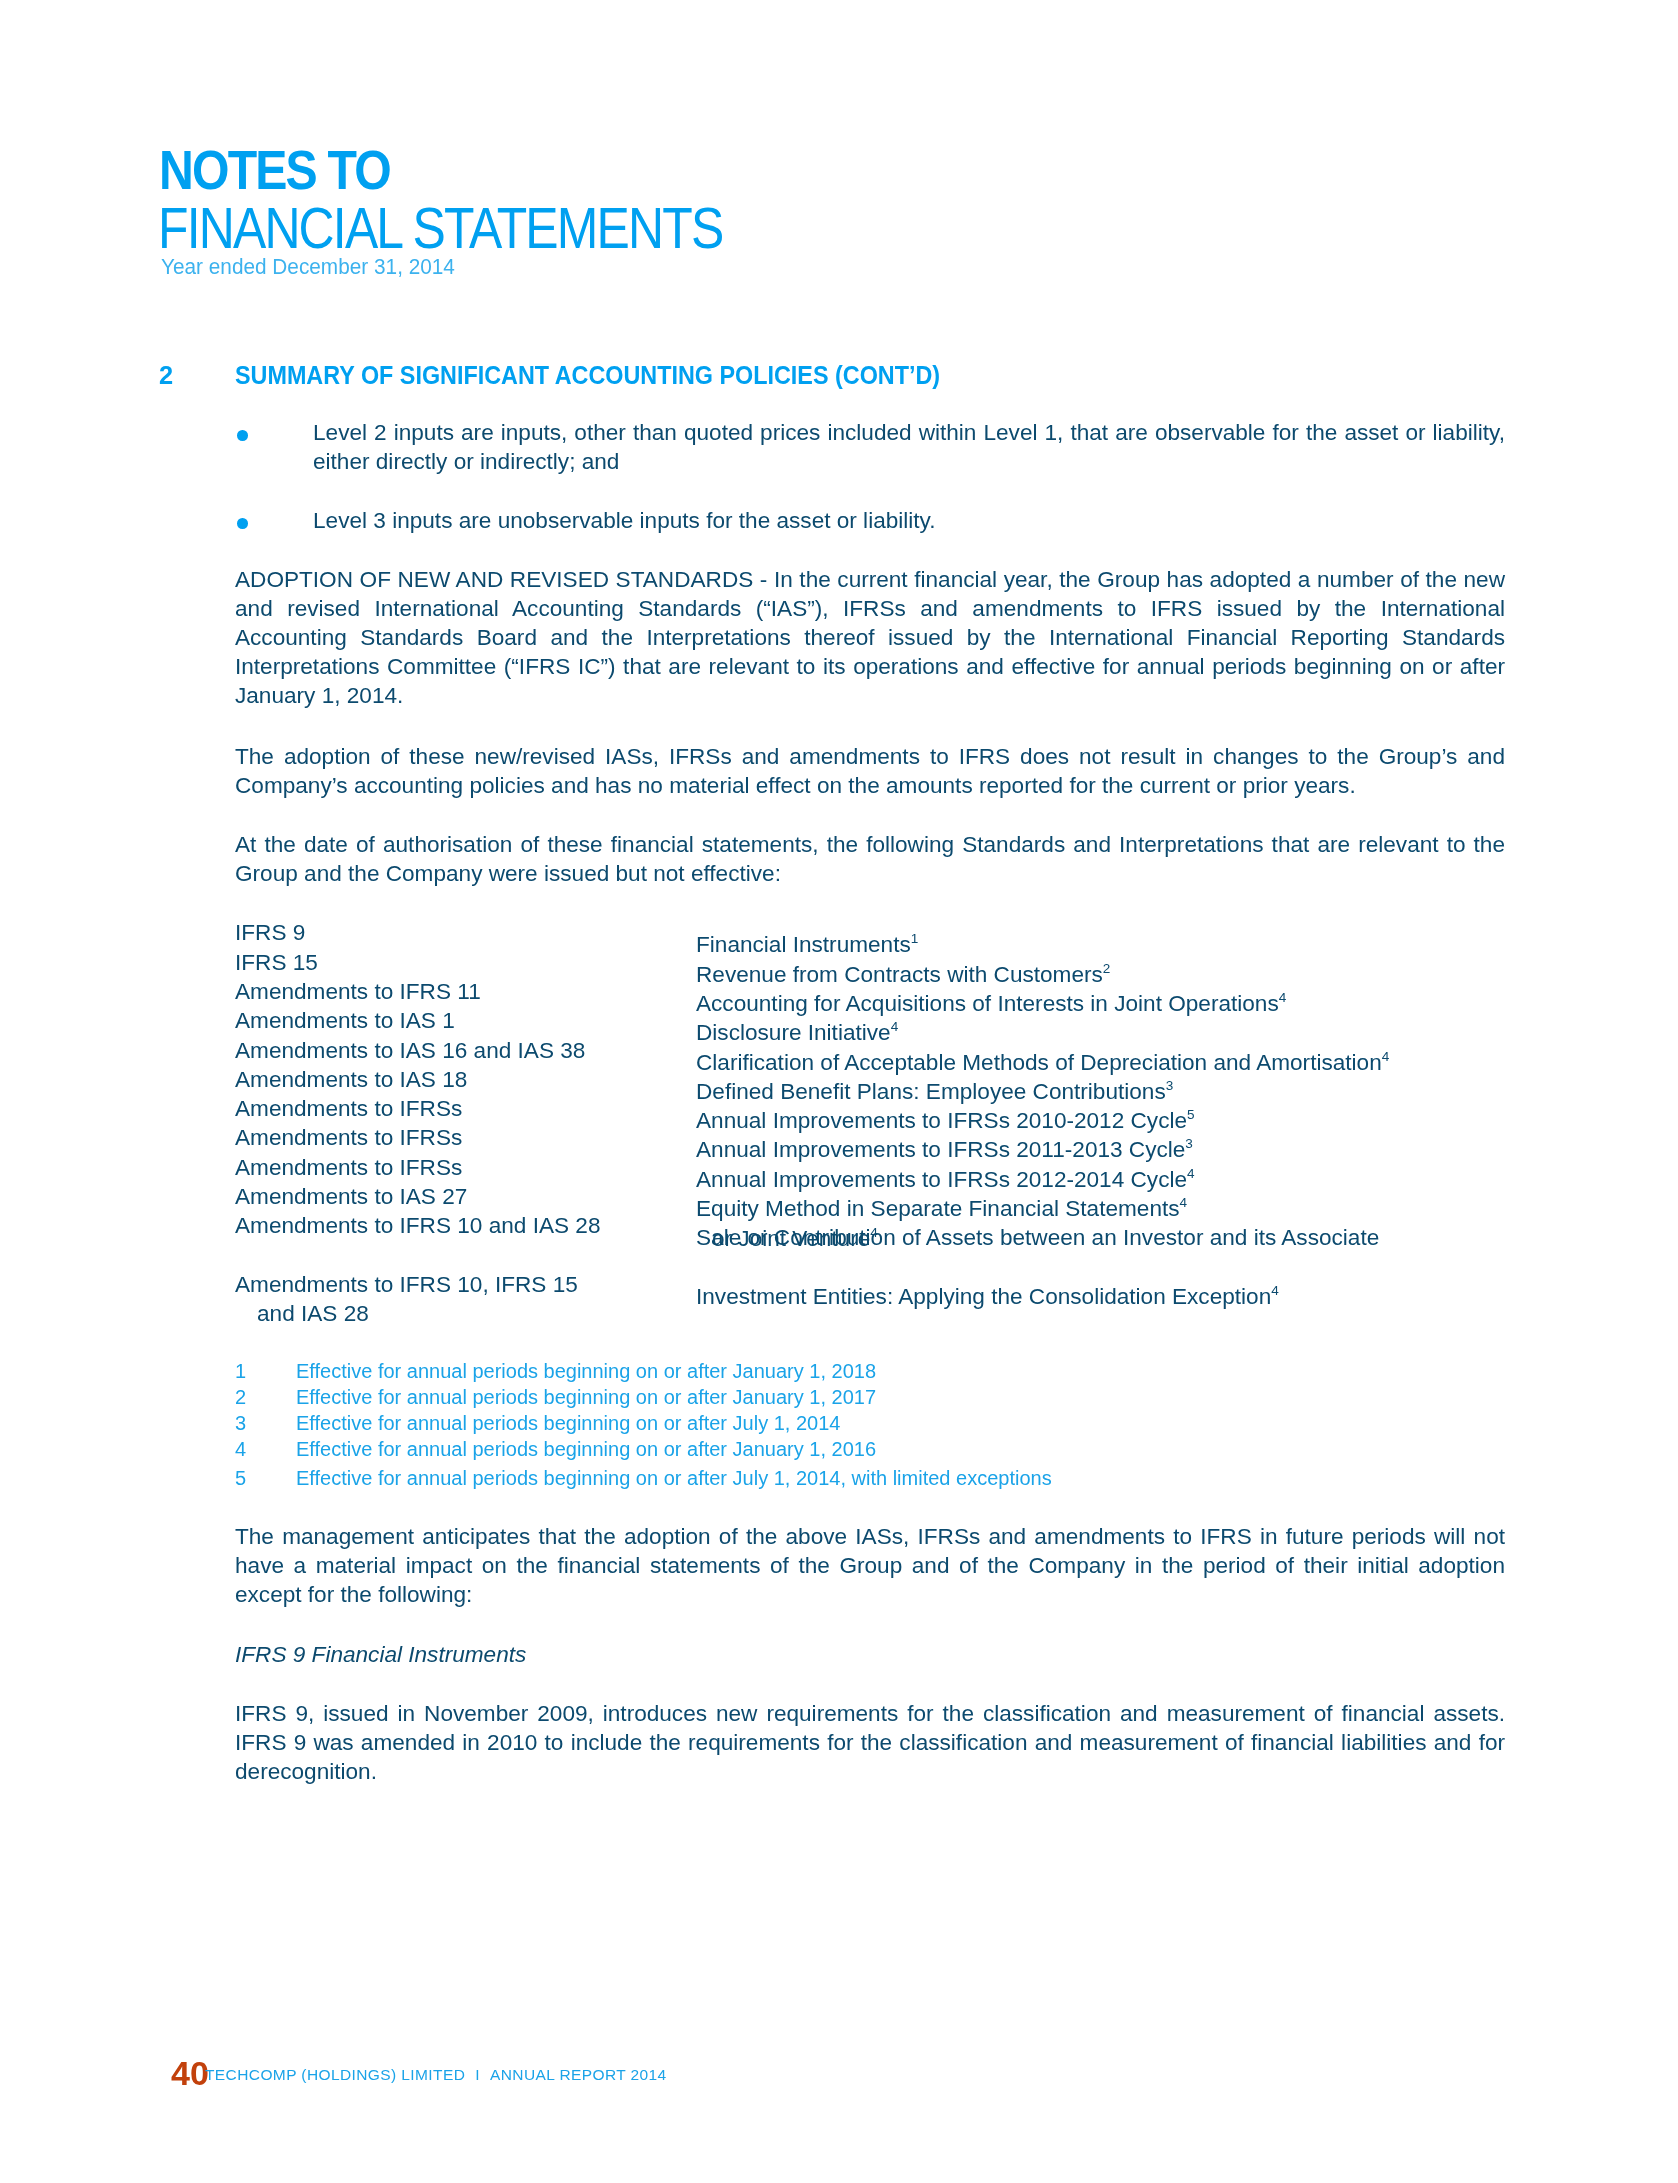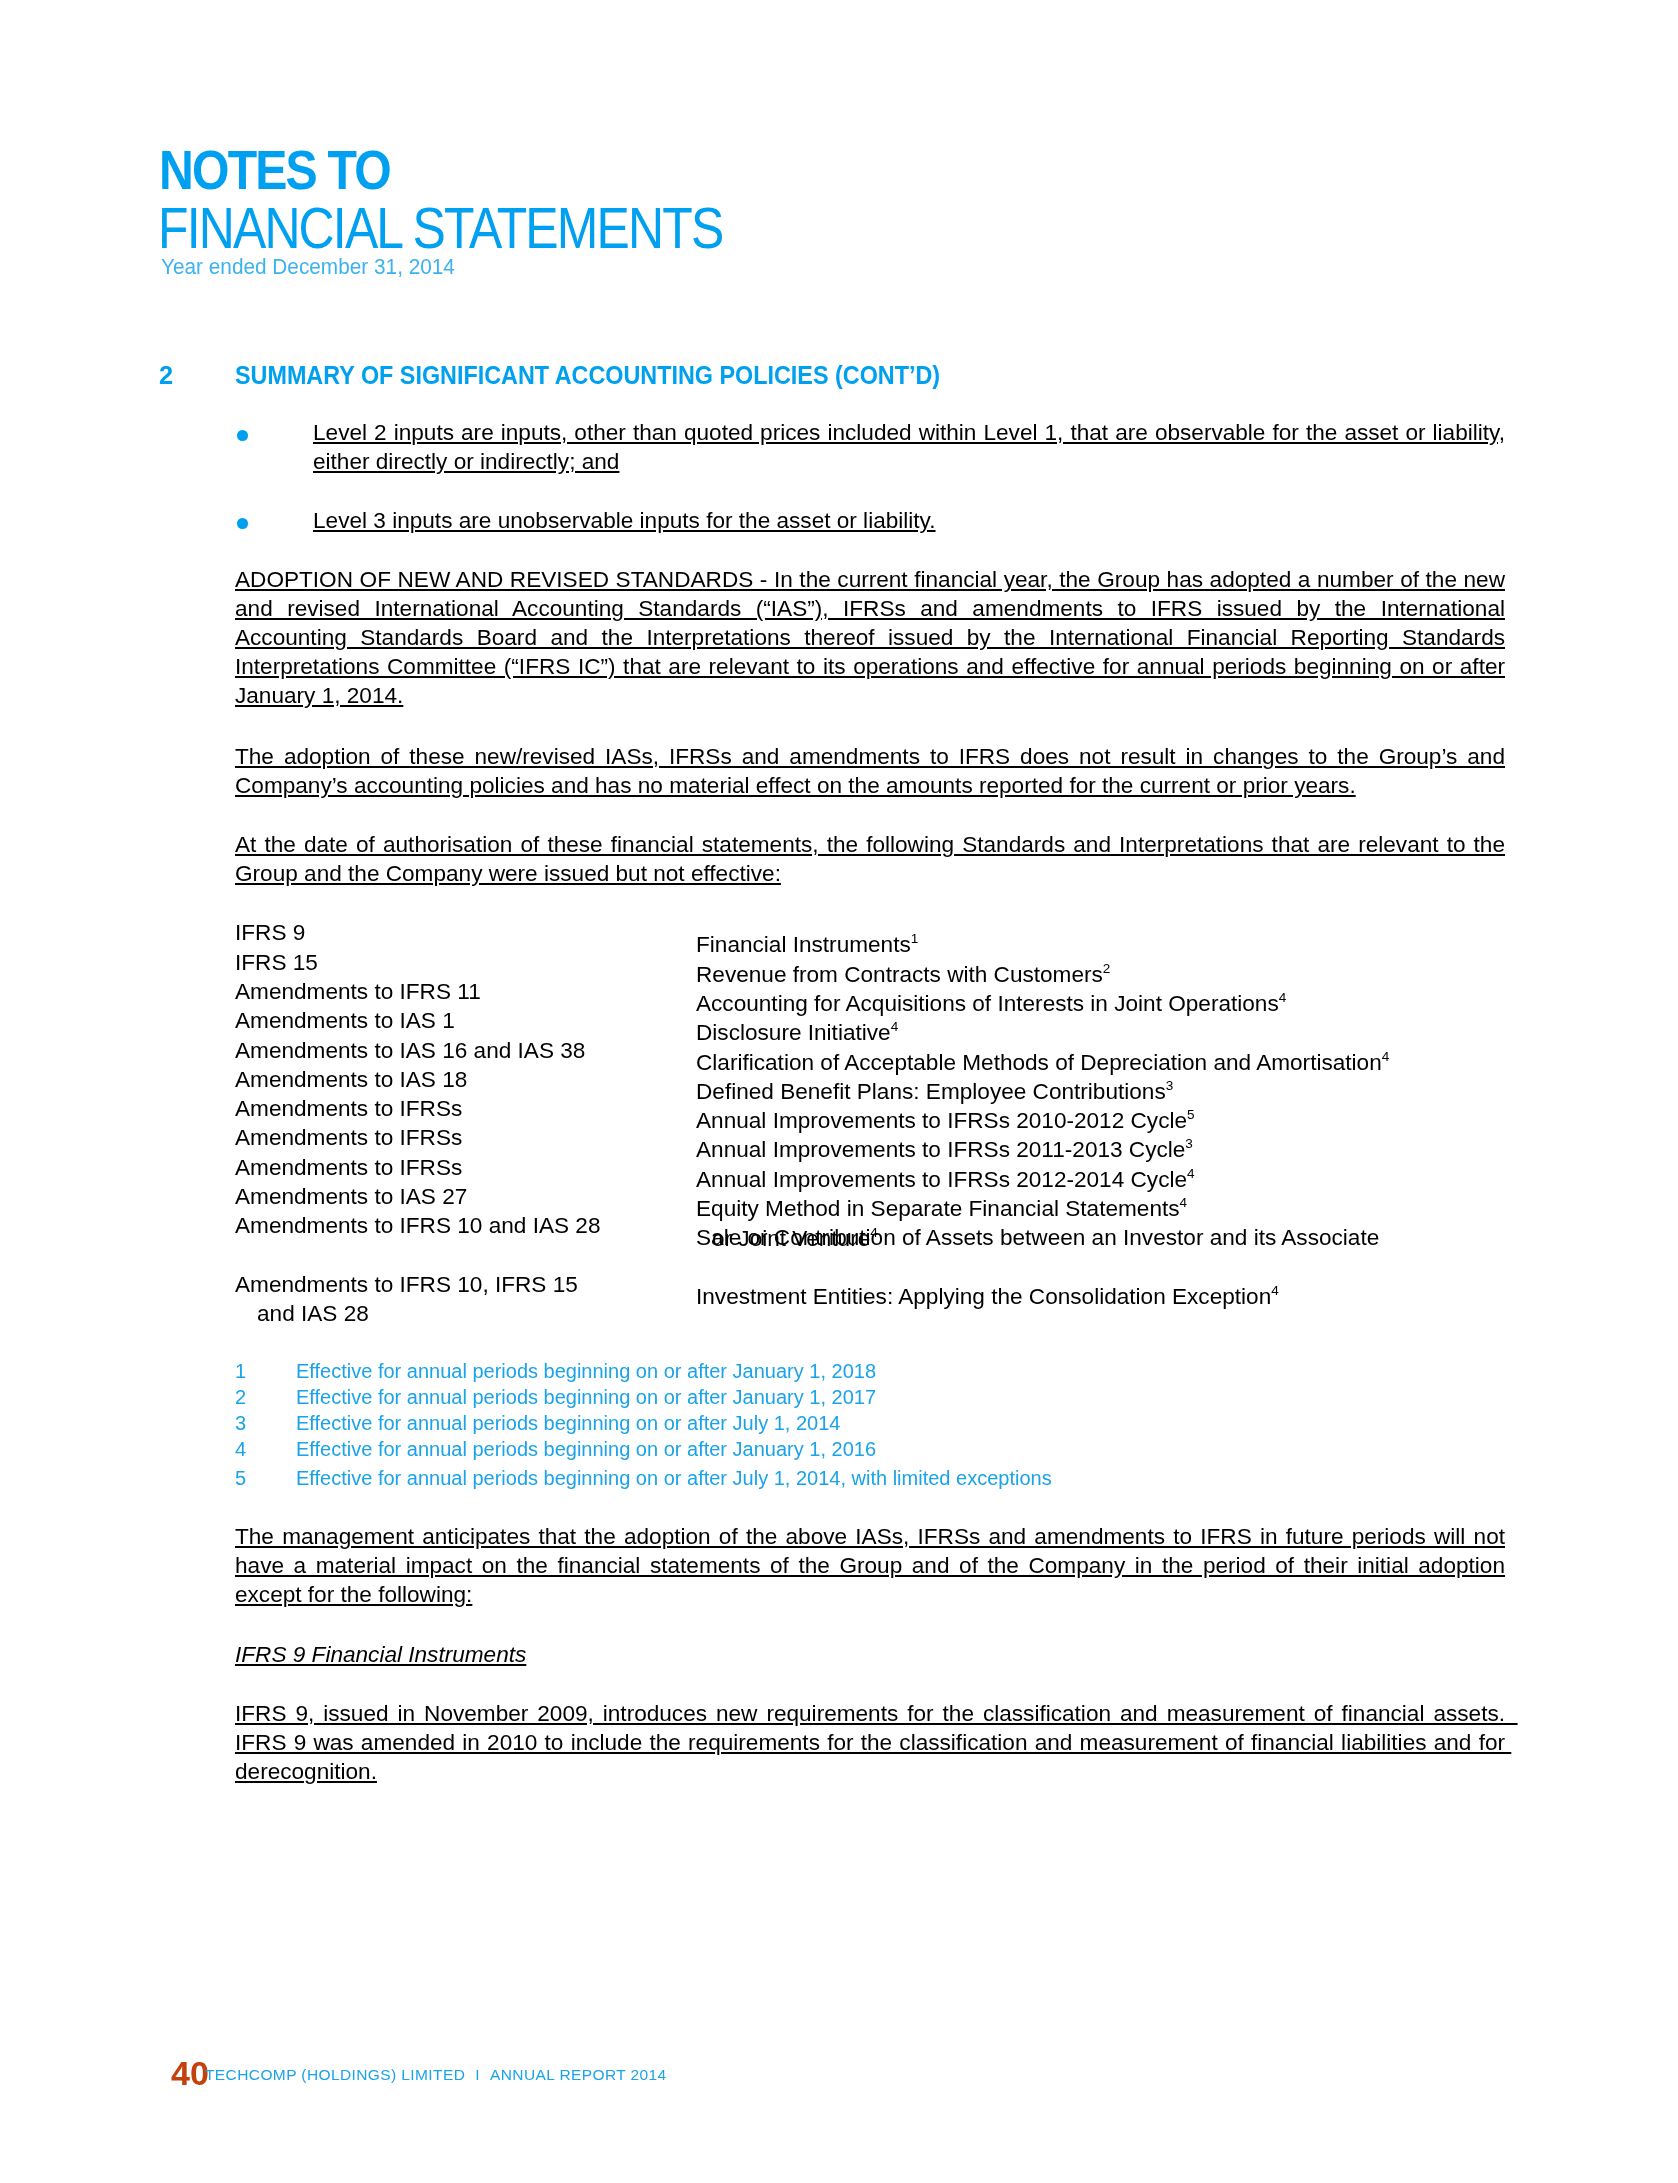--- a/index.html
+++ b/index.html
@@ -25,21 +25,21 @@
   }
   .sec-num {
     left: 159px; top: 360px; font-size: 25.4px; font-weight: bold; color: #00a0f0;
     line-height: 31px;
   }
   .sec-title {
     left: 235px; top: 360px; font-size: 25.4px; font-weight: bold; color: #00a0f0;
     line-height: 31px; transform: scaleX(0.92); transform-origin: left top; white-space: nowrap;
   }
   .txt {
-    font-size: 22.6px; line-height: 29px; color: #000000; text-decoration: underline;
+    font-size: 22.6px; line-height: 29px; color: #0c4a6e;
   }
   .para {
     left: 235px; width: 1270px; text-align: justify;
   }
   .bullet-dot {
     width: 10.6px; height: 10.6px; border-radius: 50%; background: #00a0f0;
   }
   .bullet-text {
     left: 313px; width: 1192px; text-align: justify;
   }

